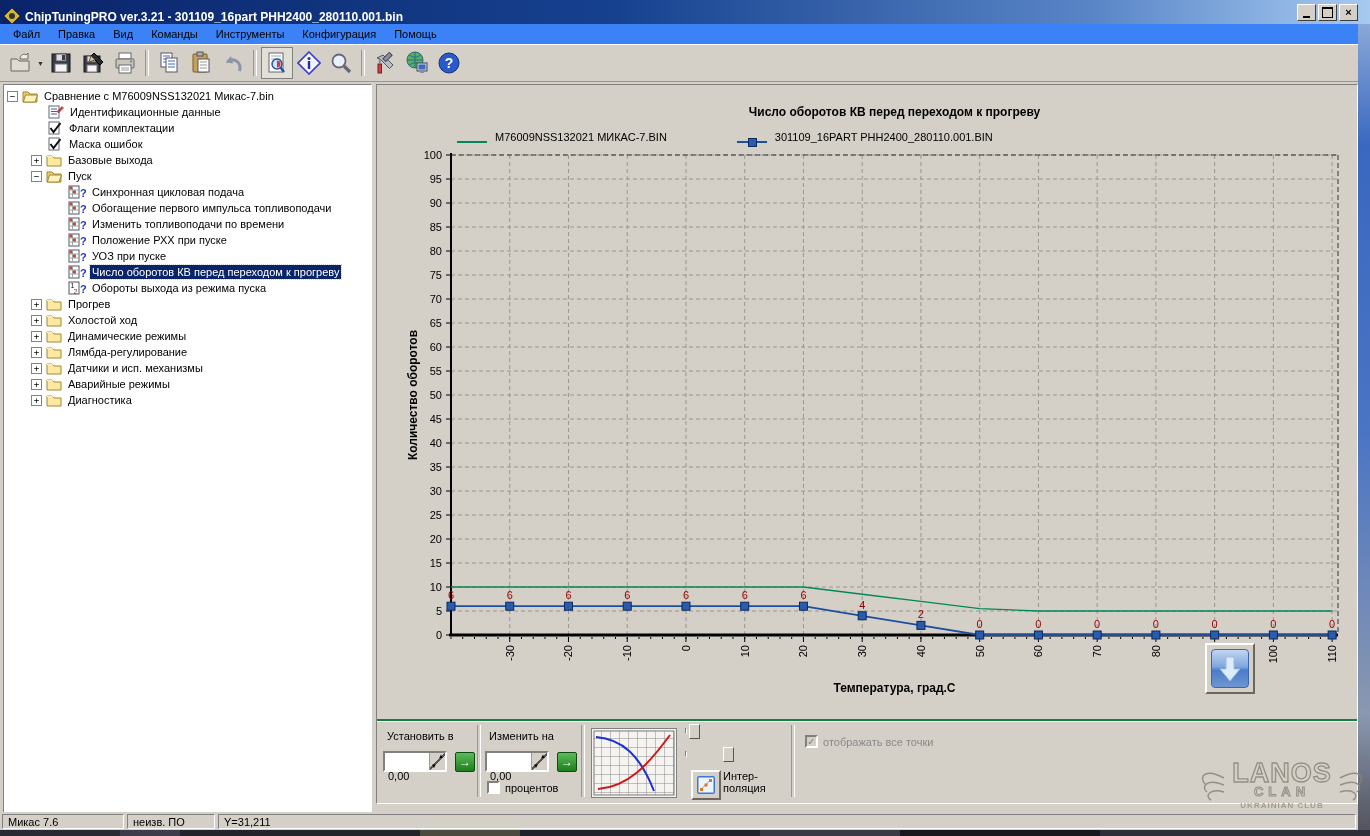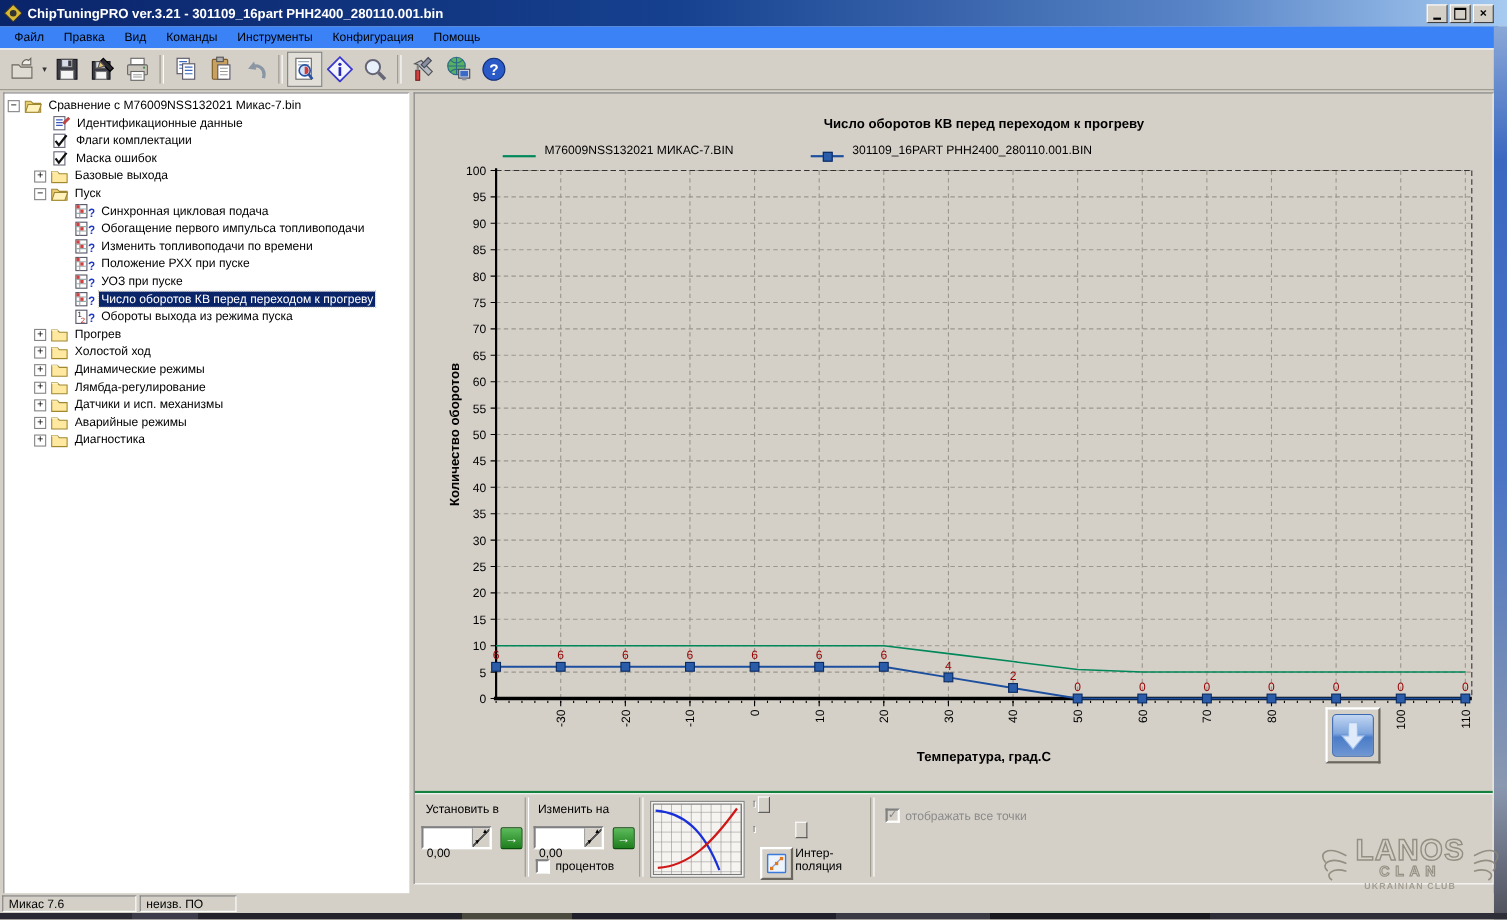--- a/index.html
+++ b/index.html
@@ -1,21 +1,21 @@
 <!DOCTYPE html>
 <html><head>
 <meta charset="utf-8">
 <style>
   html,body{margin:0;padding:0}
   body{width:1370px;height:836px;position:relative;overflow:hidden;
        background:#d4d0c8;font-family:"Liberation Sans",sans-serif;font-size:11px;color:#000}
   
   .titlebar{position:absolute;left:0;top:0;width:1370px;height:24px;
     background:linear-gradient(90deg,#0a246a 0%,#16418f 45%,#5a86c8 80%,#a6caf0 100%);
-    display:flex;align-items:center;color:#fff;font-weight:bold;font-size:12px}
+    display:flex;align-items:flex-end;color:#fff;font-weight:bold;font-size:12px}
   .app-icon{width:16px;height:16px;margin:0 5px 0 4px;display:inline-flex}
   .win-btns{position:absolute;right:12px;top:4px;display:flex}
   .wbtn{width:17px;height:15px;background:#d4d0c8;border:1px solid;border-color:#fff #404040 #404040 #fff;
     display:flex;align-items:center;justify-content:center;margin-left:2px;color:#000;cursor:default}
   .mini{width:7px;height:2px;background:#000;margin-top:8px}
   .maxi{width:9px;height:8px;border:1px solid #000;border-top:2px solid #000}
   .closex{font-size:11px;font-weight:bold;line-height:11px}
   
   .menubar{position:absolute;left:0;top:24px;width:1358px;height:20px;background:#3b82f6;
     display:flex;align-items:center;padding-left:4px}
@@ -784,20 +784,21 @@
       <span class="cb gray" id="showall-cb">✓</span>
       <span class="graytext">отображать все точки</span>
     </span>
   </div>
 </div>
 
 <div class="right-strip"></div>
 <div class="statusbar" id="statusbar">
     <span class="spanel" style="width:122px">Микас 7.6</span>
     <span class="spanel" style="width:88px">неизв. ПО</span>
+    <span class="spanel" style="flex:1">Y=31,211</span>
   </div>
 <div class="bottom-strip"></div>
 
 <div class="watermark">
   <svg class="wings" viewBox="0 0 168 40">
     <g fill="none" stroke="#8a8478" stroke-width="1.5">
       <path d="M26 12 C8 2 0 10 7 18 M26 19 C10 12 2 20 9 26 M26 26 C12 22 6 30 13 34"></path>
       <path d="M142 12 C160 2 168 10 161 18 M142 19 C158 12 166 20 159 26 M142 26 C156 22 162 30 155 34"></path>
     </g>
   </svg>

